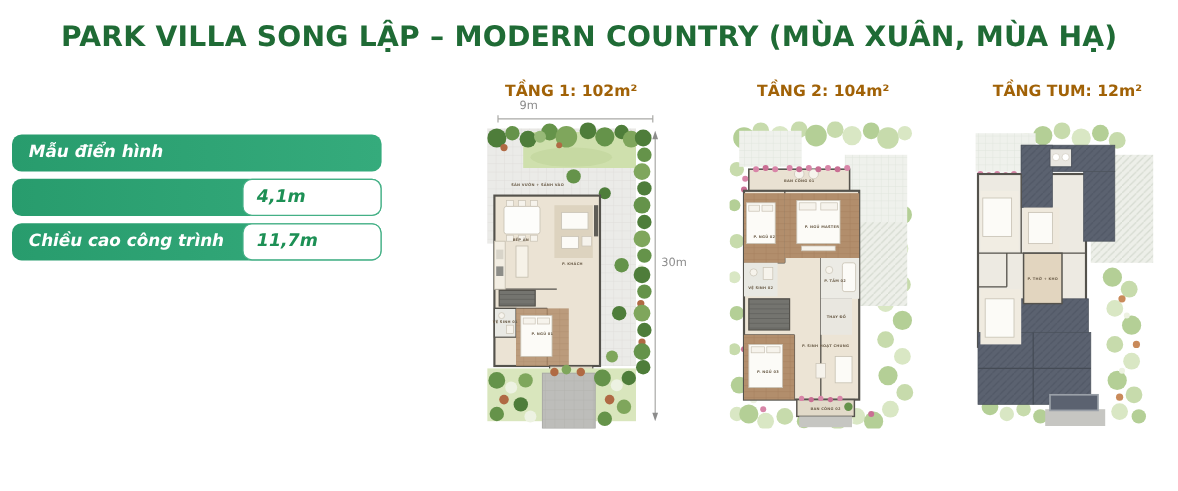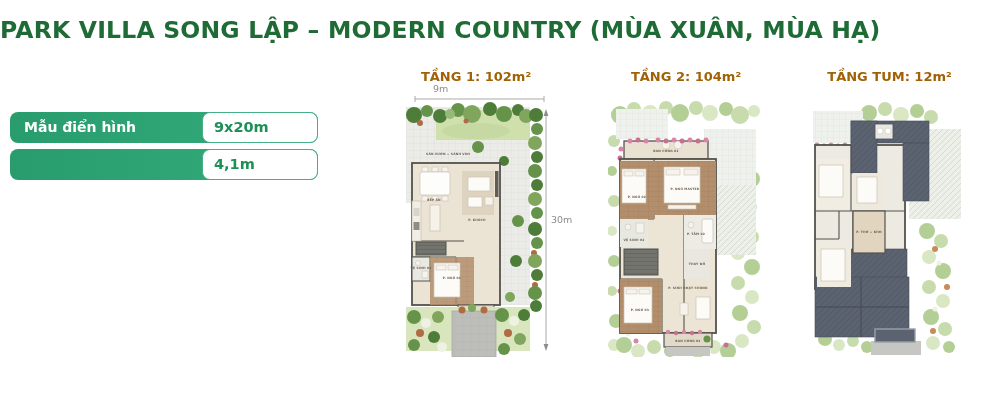--- a/index.html
+++ b/index.html
@@ -1,24 +1,24 @@
 <!DOCTYPE html>
 <html><head>
 <meta charset="utf-8">
 <style>
   html,body{margin:0;padding:0;background:#fff;}
   .canvas{position:relative;width:982px;height:409px;background:#ffffff;overflow:hidden;
           font-family:"DejaVu Sans","Liberation Sans",sans-serif;}
   
-  .page-title{position:absolute;top:16px;left:0;width:982px;
+  .page-title{position:absolute;top:16px;left:0;width:982px;text-align:center;
     font-size:23.5px;font-weight:700;color:#1f6b35;white-space:nowrap;letter-spacing:.2px;}
   
   .spec-table{position:absolute;left:10px;top:112px;width:308px;}
   .spec-row{position:relative;width:308px;height:31px;margin-bottom:6px;
-    background:linear-gradient(90deg,#289c6d,#35ab7c);border-radius:8px;}
+    background:linear-gradient(90deg,#289c6d,#35ab7c);border-radius:8px;font-style:italic;}
   .spec-label{position:absolute;left:14px;top:0;height:31px;line-height:31px;
     color:#ffffff;font-size:14px;font-weight:700;white-space:nowrap;}
   .spec-value{position:absolute;right:0;top:0;width:116px;height:31px;box-sizing:border-box;
     background:#ffffff;border:1.5px solid #44b086;border-radius:8px;
     color:#1d9055;font-size:14.5px;font-weight:700;line-height:28px;padding-left:11px;white-space:nowrap;}
   
   .plan-title{position:absolute;top:69px;text-align:center;font-size:13px;font-weight:700;
     color:#a16207;white-space:nowrap;}
   .dim-label{position:absolute;font-size:9.5px;color:#8c8c8c;white-space:nowrap;}
   .plan{position:absolute;}
@@ -70,24 +70,27 @@
           <path d="M0,0H8M0,0V8" stroke="#b1b1ae" stroke-width=".7"></path>
       </pattern>
     </defs>
   </svg>
 
   <div class="page-title">PARK VILLA SONG LẬP – MODERN COUNTRY (MÙA XUÂN, MÙA HẠ)</div>
 
   <div class="spec-table">
     <div class="spec-row">
       <div class="spec-label">Mẫu điển hình</div>
-      <div class="spec-value">9x20m</div>
     </div>
     <div class="spec-row">
       <div class="spec-value">4,1m</div>
+    </div>
+    <div class="spec-row">
+      <div class="spec-label">Chiều cao công trình</div>
+      <div class="spec-value">11,7m</div>
     </div>
   </div>
 
   <div class="plan-title" style="left:406px;width:140px">TẦNG 1: 102m²</div>
   <div class="plan-title" style="left:611px;width:150px">TẦNG 2: 104m²</div>
   <div class="plan-title" style="left:812px;width:155px">TẦNG TUM: 12m²</div>
 
   <div class="dim-label" style="top:83px;left:433px;width:60px;text-align:left">9m</div>
   <svg style="position:absolute;left:413px;top:95px" width="133" height="8">
     <path class="dimline" d="M2,1V7M131,1V7M2,4H131"></path>

